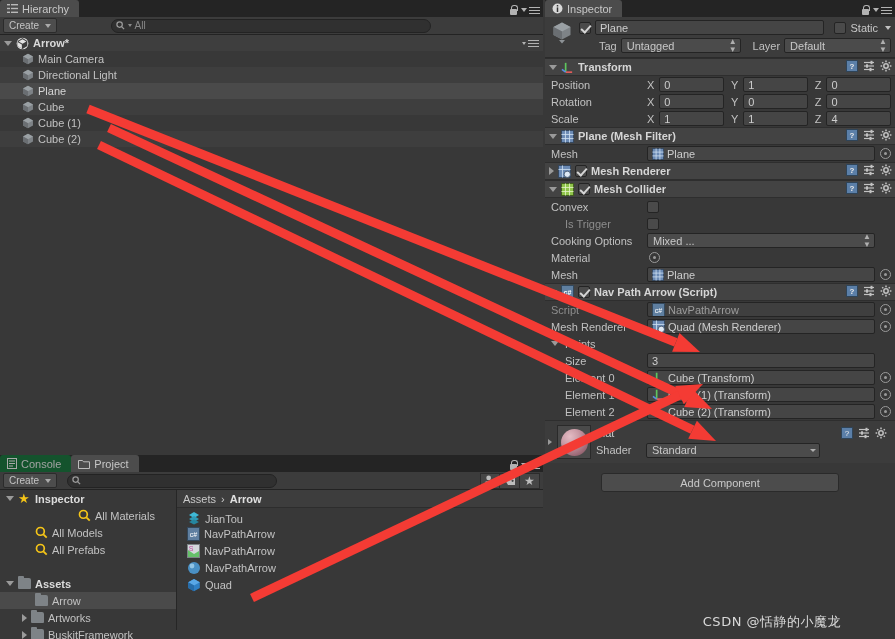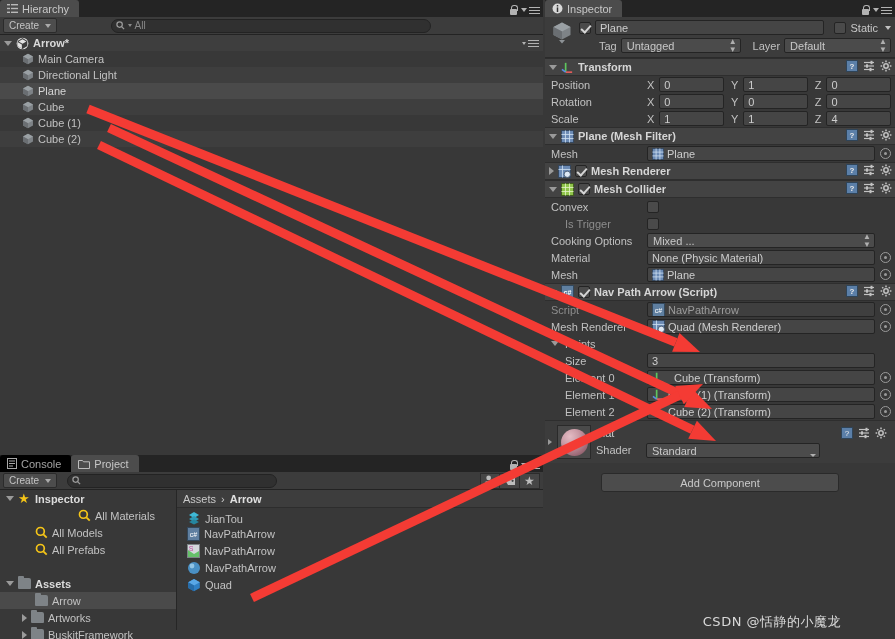--- a/index.html
+++ b/index.html
@@ -17,21 +17,21 @@
   .panel { position: absolute; background: #383838; overflow: hidden; }
   .tabbar {
     height: 17px; background: #242424; display: flex; align-items: flex-end;
     position: relative;
   }
   .tab {
     height: 17px; padding: 0 10px 0 7px; display: flex; align-items: center; gap: 4px;
     background: #4c4c4c; color: #c8c8c8; font-size: 11px;
     border-top-left-radius: 3px; border-top-right-radius: 3px;
   }
-  .tab.inactive { background: #000000; color: #a3a3a3; align-items: center; }
+  .tab.inactive { background: #14532d; color: #a3a3a3; align-items: center; }
   .tabbar-right {
     position: absolute; right: 3px; bottom: 2px; display: flex; align-items: center; gap: 3px;
   }
   .toolbar {
     height: 18px; background: #3c3c3c; border-bottom: 1px solid #232323;
     display: flex; align-items: center; padding: 0 3px; gap: 4px;
     position: relative;
     justify-content: flex-end;
   }
   .create-btn {
@@ -762,23 +762,20 @@
           <div class="prop">
             <span class="lbl">Cooking Options</span>
             <span class="dd">
               <span>Mixed ...</span>
                    <span class="arrows">▲<br>▼</span>
             </span>
                    <span style="width:13px;flex:0 0 auto"></span>
           </div>
           <div class="prop">
             <span class="lbl">Material</span>
-            <span class="tfield" style="gap:3px">
-              <span>None (Physic Material)</span>
-            </span>
                    <span class="odot"></span>
           </div>
           <div class="prop">
             <span class="lbl">Mesh</span>
             <span class="tfield" style="gap:3px">
               <svg width="12" height="12" viewBox="0 0 14 14">
         <rect x="0.5" y="0.5" width="13" height="13" fill="#6b8ab4" stroke="#34465c"></rect>
         <g stroke="#cfe0f2" stroke-width="0.9">
           <line x1="0.5" y1="4.8" x2="13.5" y2="4.8"></line>
                   <line x1="0.5" y1="9.2" x2="13.5" y2="9.2"></line>
@@ -857,21 +854,21 @@
             <span class="tri open" style="margin-right:3px;flex:0 0 auto"></span>
                 <span class="lbl" style="width:auto">Points</span>
           </div>
           <div class="prop">
             <span class="lbl ind">Size</span>
             <span class="numf">3</span>
                    <span style="width:13px;flex:0 0 auto"></span>
           </div>
           <div class="prop">
             <span class="lbl ind">Element 0</span>
-            <span class="tfield" style="gap:9px">
+            <span class="tfield" style="gap:3px">
               <svg width="13" height="13" viewBox="0 0 14 14">
         <line x1="5" y1="12" x2="5" y2="2" stroke="#5ec65e" stroke-width="1.8"></line>
         <line x1="5" y1="12" x2="12" y2="12" stroke="#e05b5b" stroke-width="1.8"></line>
         <line x1="5" y1="12" x2="1" y2="9" stroke="#5b8de0" stroke-width="1.8"></line>
               </svg>
               <span>Cube (Transform)</span>
             </span>
                    <span class="odot"></span>
           </div>
           <div class="prop">
@@ -903,21 +900,21 @@
       <div class="mat-block">
         <div class="row-flex" style="gap:5px;">
           <span class="tri" style="margin-left:3px;margin-top:14px;align-self:flex-start;border-left-width:4px;border-top-width:3.5px;border-bottom-width:3.5px;"></span>
           <span class="mat-prev">
               <span class="sphere"></span>
             </span>
           <span style="flex:1;min-width:0;">
             <span style="display:block;color:#cfcfcf;font-size:11px;margin-bottom:4px;">mat</span>
             <span class="row-flex">
               <span style="color:#c1c1c1;font-size:11px;width:46px;flex:0 0 auto;">Shader</span>
-              <span class="dd" style="margin-right:16px;align-items:flex-end;">
+              <span class="dd" style="margin-right:16px;">
                 <span>Standard</span>
                 <span class="caret-dn" style="border-top-color:#b0b0b0;border-left-width:3px;border-right-width:3px;border-top-width:3.5px"></span>
               </span>
             </span>
           </span>
           <span class="hicons" style="align-self:flex-start;margin-top:2px;margin-right:4px;">
             <span>
               <svg width="12" height="12" viewBox="0 0 12 12">
                 <rect x="0.5" y="0.5" width="11" height="11" fill="#5b7fa8" stroke="#2f4458"></rect>
                 <text x="6" y="9" font-size="8" fill="#eaeaea" text-anchor="middle" font-family="Liberation Sans, sans-serif">?</text>

